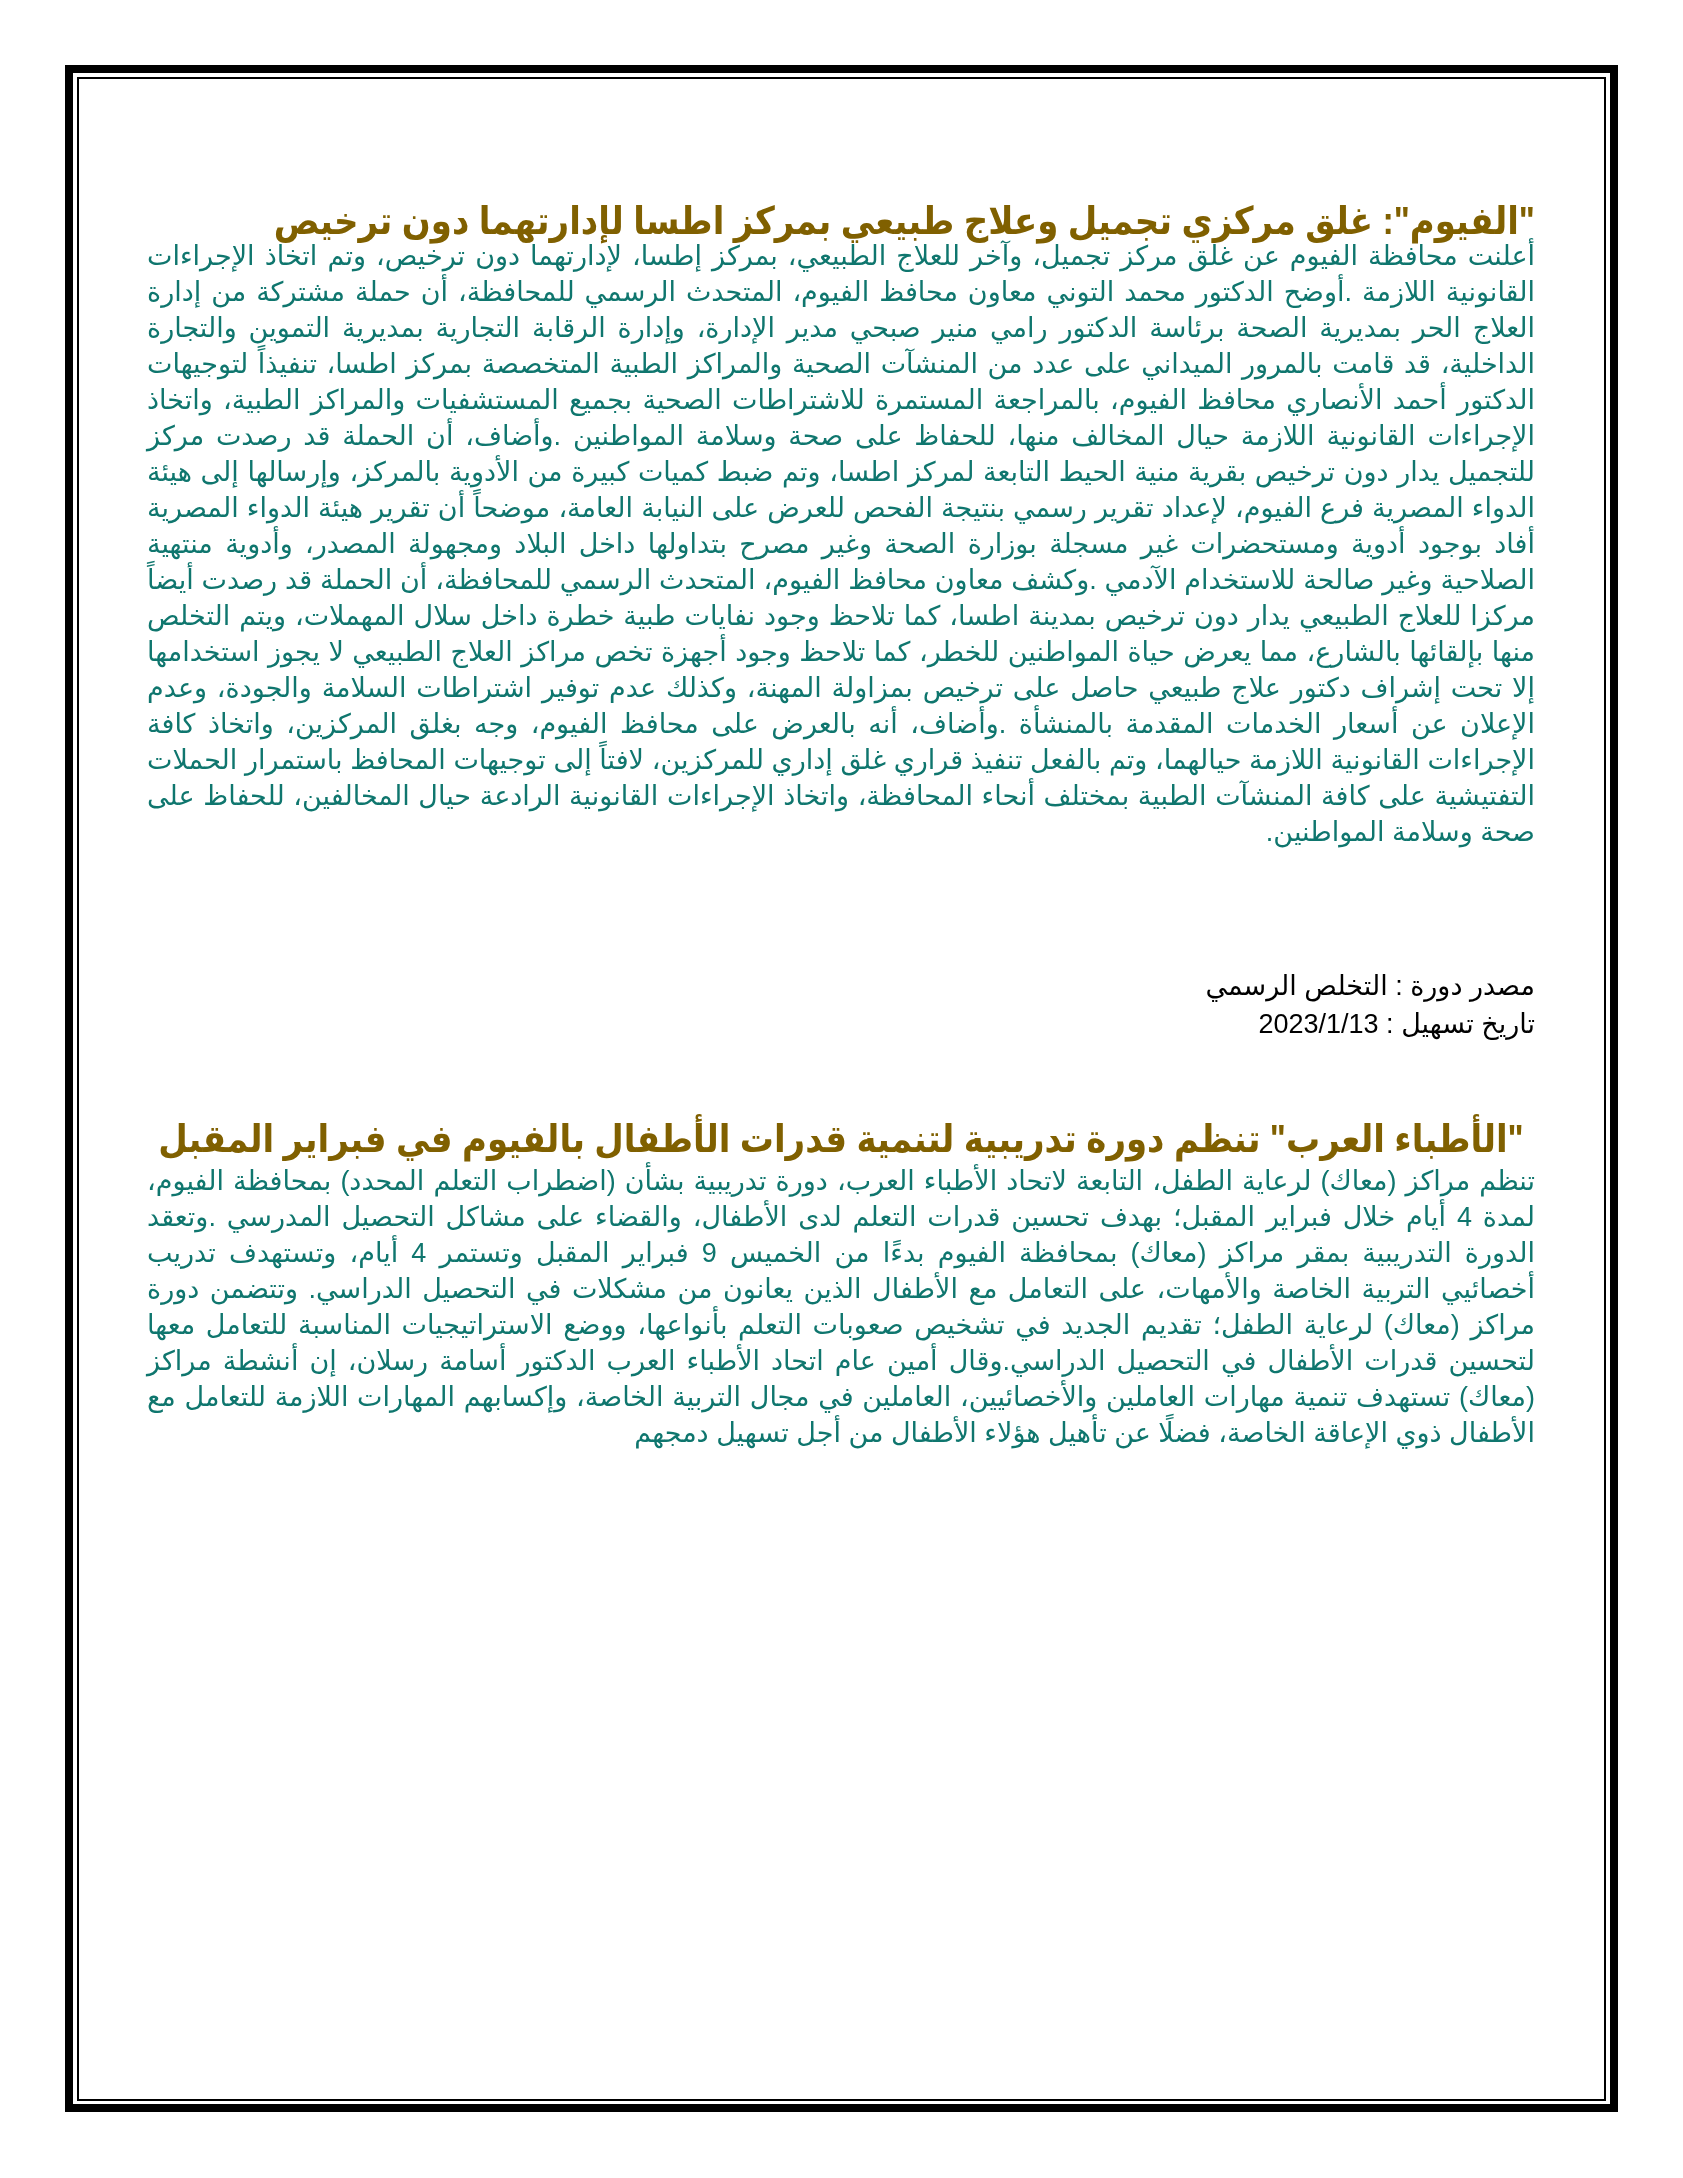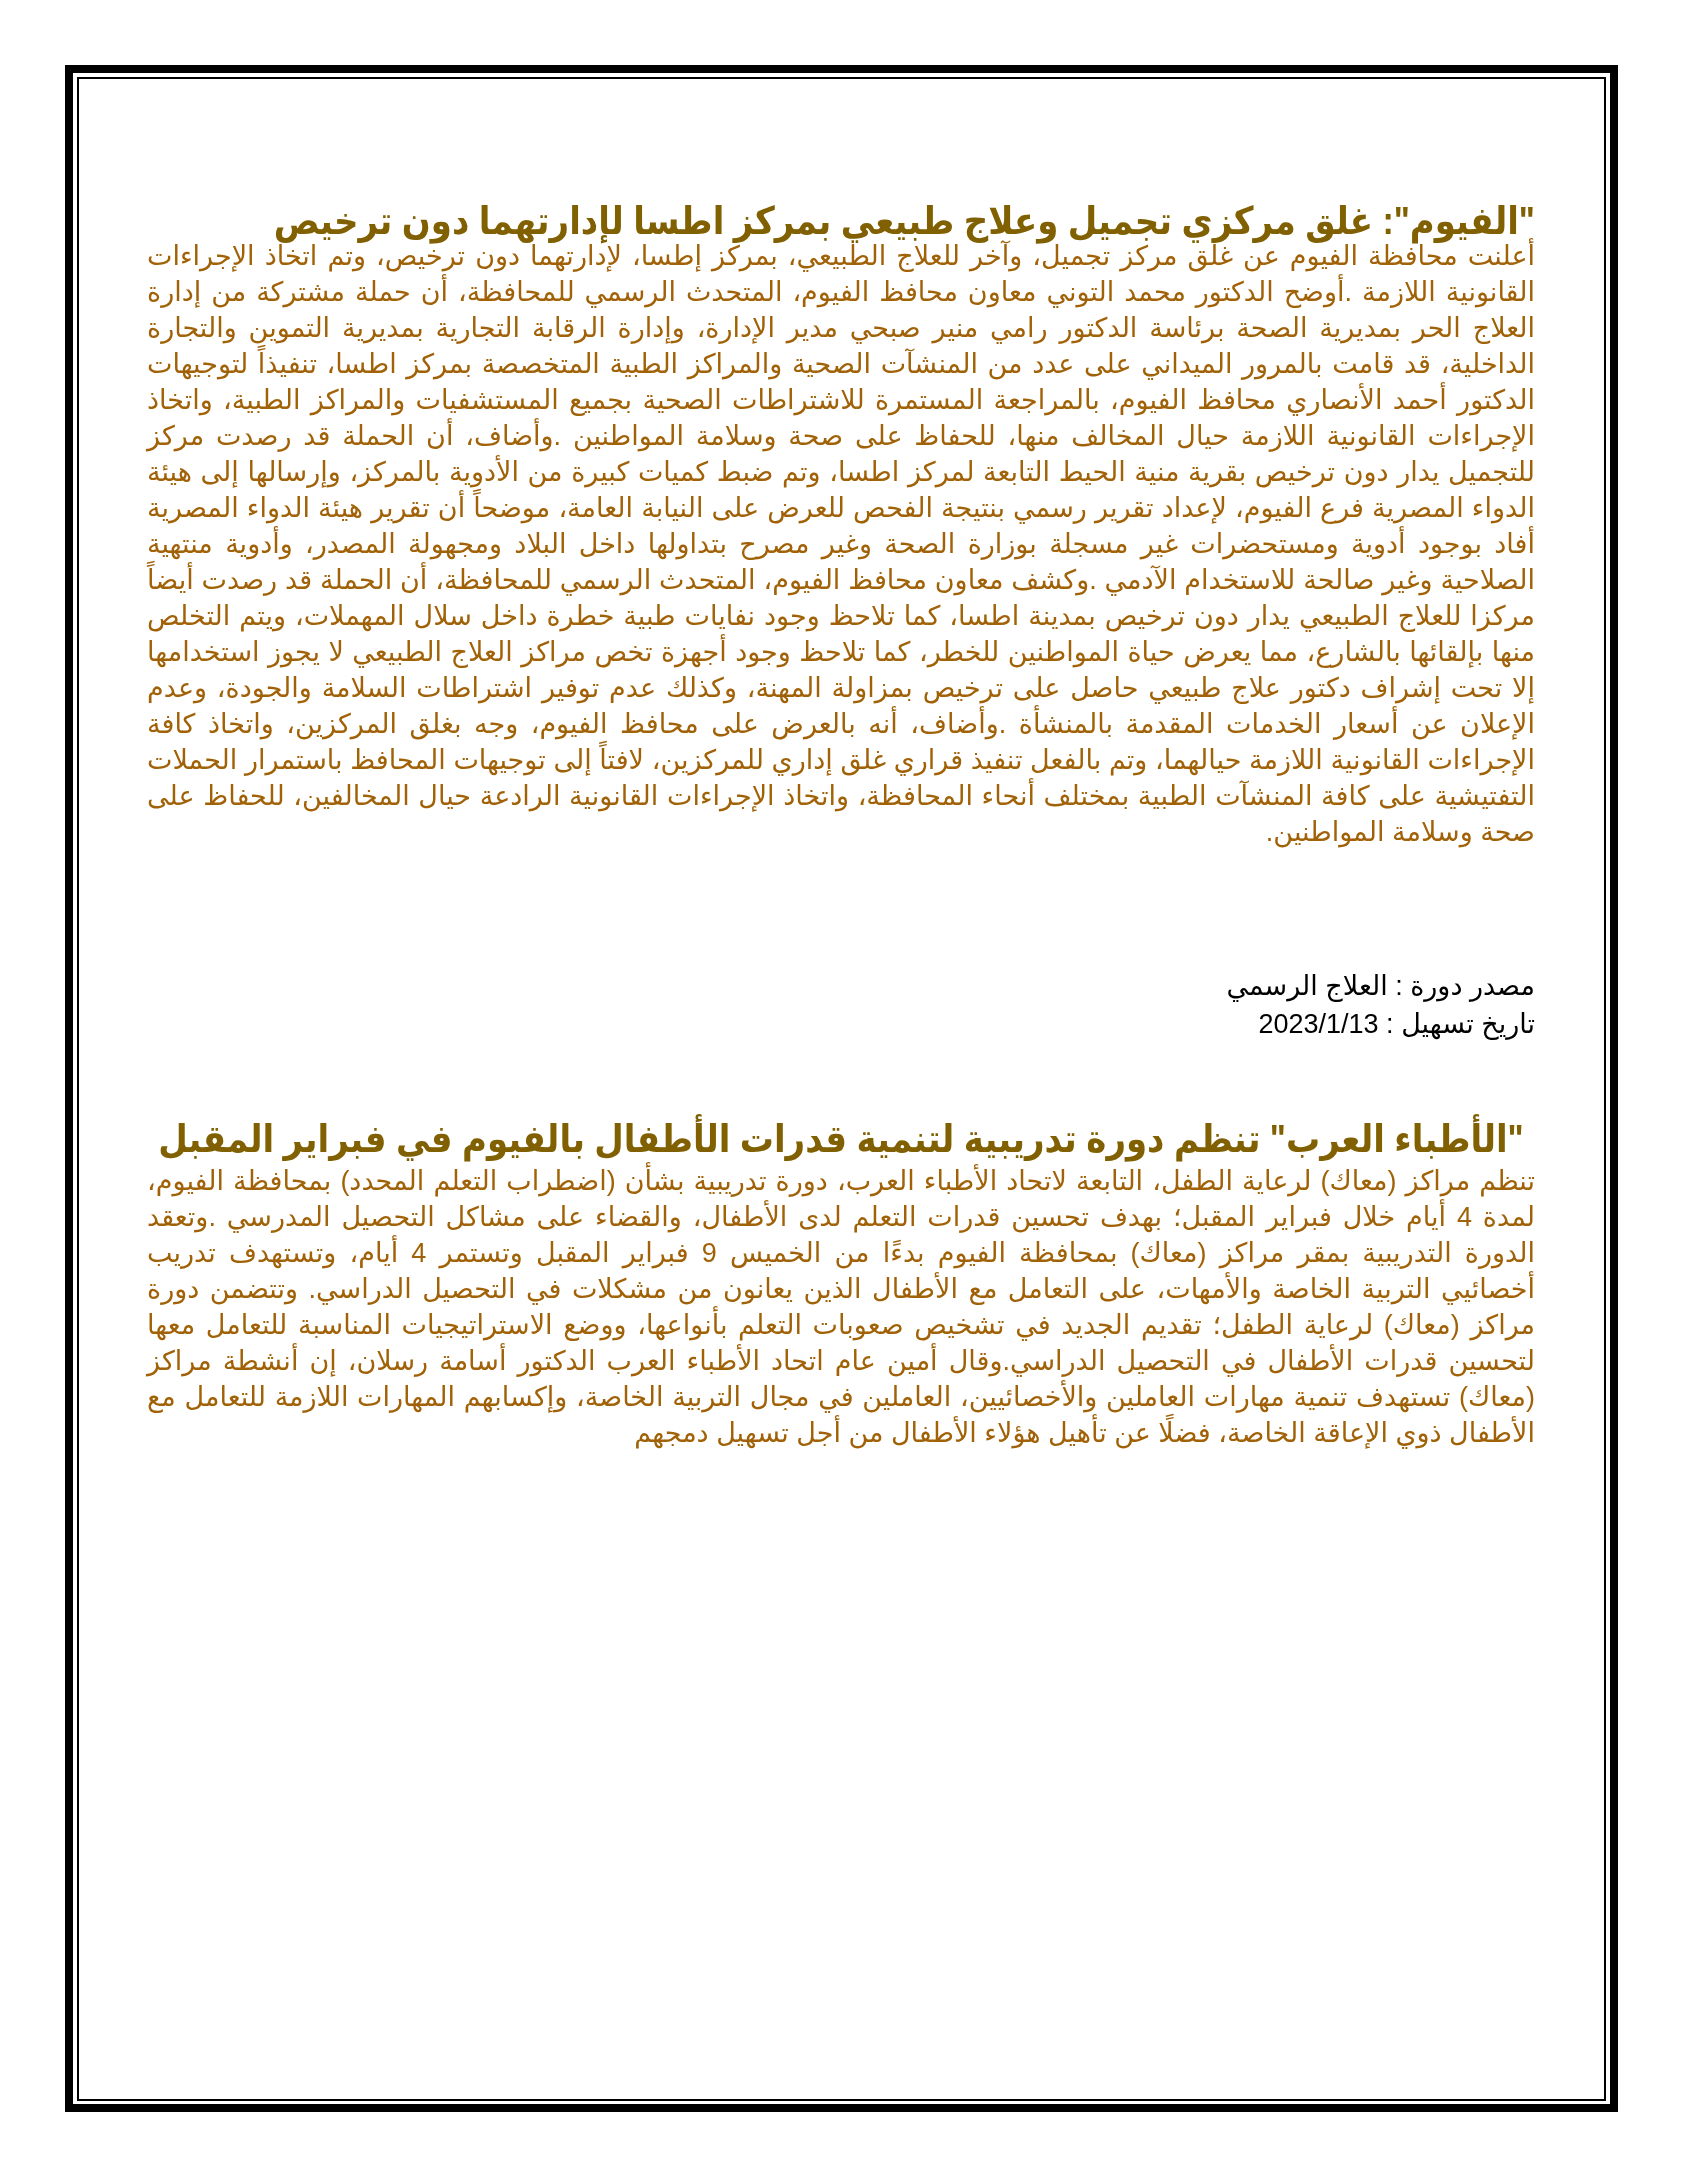--- a/index.html
+++ b/index.html
@@ -50,21 +50,21 @@
     transform-origin: top right;
     letter-spacing: -0.3px;
   }
   .article-title.centered {
     text-align: center;
     line-height: 55px;
   }
   .article-body {
     font-size: 27px;
     line-height: 36px;
-    color: #a16207;
+    color: #0f766e;
     margin: 0;
     text-align: justify;
     text-align-last: right;
   }
   .meta-block {
     margin-top: 117px;
     font-size: 27px;
     line-height: 38px;
     color: #000;
     text-align: right;
@@ -85,21 +85,21 @@
 <div class="page-border-inner"></div>
 
 <div class="content">
 
   <section class="article article-1">
     <h1 class="article-title" style="color: rgb(128, 96, 0);">"الفيوم": غلق مركزي تجميل وعلاج طبيعي بمركز اطسا لإدارتهما دون ترخيص</h1>
     <p class="article-body">أعلنت محافظة الفيوم عن غلق مركز تجميل، وآخر للعلاج الطبيعي، بمركز إطسا، لإدارتهما دون ترخيص، وتم اتخاذ الإجراءات القانونية اللازمة .أوضح الدكتور محمد التوني معاون محافظ الفيوم، المتحدث الرسمي للمحافظة، أن حملة مشتركة من إدارة العلاج الحر بمديرية الصحة برئاسة الدكتور رامي منير صبحي مدير الإدارة، وإدارة الرقابة التجارية بمديرية التموين والتجارة الداخلية، قد قامت بالمرور الميداني على عدد من المنشآت الصحية والمراكز الطبية المتخصصة بمركز اطسا، تنفيذاً لتوجيهات الدكتور أحمد الأنصاري محافظ الفيوم، بالمراجعة المستمرة للاشتراطات الصحية بجميع المستشفيات والمراكز الطبية، واتخاذ الإجراءات القانونية اللازمة حيال المخالف منها، للحفاظ على صحة وسلامة المواطنين .وأضاف، أن الحملة قد رصدت مركز للتجميل يدار دون ترخيص بقرية منية الحيط التابعة لمركز اطسا، وتم ضبط كميات كبيرة من الأدوية بالمركز، وإرسالها إلى هيئة الدواء المصرية فرع الفيوم، لإعداد تقرير رسمي بنتيجة الفحص للعرض على النيابة العامة، موضحاً أن تقرير هيئة الدواء المصرية أفاد بوجود أدوية ومستحضرات غير مسجلة بوزارة الصحة وغير مصرح بتداولها داخل البلاد ومجهولة المصدر، وأدوية منتهية الصلاحية وغير صالحة للاستخدام الآدمي .وكشف معاون محافظ الفيوم، المتحدث الرسمي للمحافظة، أن الحملة قد رصدت أيضاً مركزا للعلاج الطبيعي يدار دون ترخيص بمدينة اطسا، كما تلاحظ وجود نفايات طبية خطرة داخل سلال المهملات، ويتم التخلص منها بإلقائها بالشارع، مما يعرض حياة المواطنين للخطر، كما تلاحظ وجود أجهزة تخص مراكز العلاج الطبيعي لا يجوز استخدامها إلا تحت إشراف دكتور علاج طبيعي حاصل على ترخيص بمزاولة المهنة، وكذلك عدم توفير اشتراطات السلامة والجودة، وعدم الإعلان عن أسعار الخدمات المقدمة بالمنشأة .وأضاف، أنه بالعرض على محافظ الفيوم، وجه بغلق المركزين، واتخاذ كافة الإجراءات القانونية اللازمة حيالهما، وتم بالفعل تنفيذ قراري غلق إداري للمركزين، لافتاً إلى توجيهات المحافظ باستمرار الحملات التفتيشية على كافة المنشآت الطبية بمختلف أنحاء المحافظة، واتخاذ الإجراءات القانونية الرادعة حيال المخالفين، للحفاظ على صحة وسلامة المواطنين.</p>
 
     <div class="meta-block">
       <div class="meta-line">
-        <span>مصدر دورة</span><span> : </span><span>العلاج الرسمي</span>
+        <span>مصدر دورة</span><span> : </span><span>التخلص الرسمي</span>
       </div>
       <div class="meta-line">
         <span>تاريخ تسهيل</span><span> : </span><span dir="ltr">2023/1/13</span>
       </div>
     </div>
   </section>
 
   <section class="article article-2">
     <h1 class="article-title centered" style="color: rgb(128, 96, 0);">"الأطباء العرب" تنظم دورة تدريبية لتنمية قدرات الأطفال بالفيوم في فبراير المقبل</h1>
     <p class="article-body">تنظم مراكز (معاك) لرعاية الطفل، التابعة لاتحاد الأطباء العرب، دورة تدريبية بشأن (اضطراب التعلم المحدد) بمحافظة الفيوم، لمدة 4 أيام خلال فبراير المقبل؛ بهدف تحسين قدرات التعلم لدى الأطفال، والقضاء على مشاكل التحصيل المدرسي  .وتعقد الدورة التدريبية بمقر مراكز (معاك) بمحافظة الفيوم بدءًا من الخميس 9 فبراير المقبل وتستمر 4 أيام، وتستهدف تدريب أخصائيي التربية الخاصة والأمهات، على التعامل مع الأطفال الذين يعانون من مشكلات في التحصيل الدراسي. وتتضمن دورة مراكز (معاك) لرعاية الطفل؛ تقديم الجديد في تشخيص صعوبات التعلم بأنواعها، ووضع الاستراتيجيات المناسبة للتعامل معها لتحسين قدرات الأطفال في التحصيل الدراسي.وقال أمين عام اتحاد الأطباء العرب الدكتور أسامة رسلان، إن أنشطة مراكز (معاك) تستهدف تنمية مهارات العاملين والأخصائيين، العاملين في مجال التربية الخاصة، وإكسابهم المهارات اللازمة للتعامل مع الأطفال ذوي الإعاقة الخاصة، فضلًا عن تأهيل هؤلاء الأطفال من أجل تسهيل دمجهم</p>

